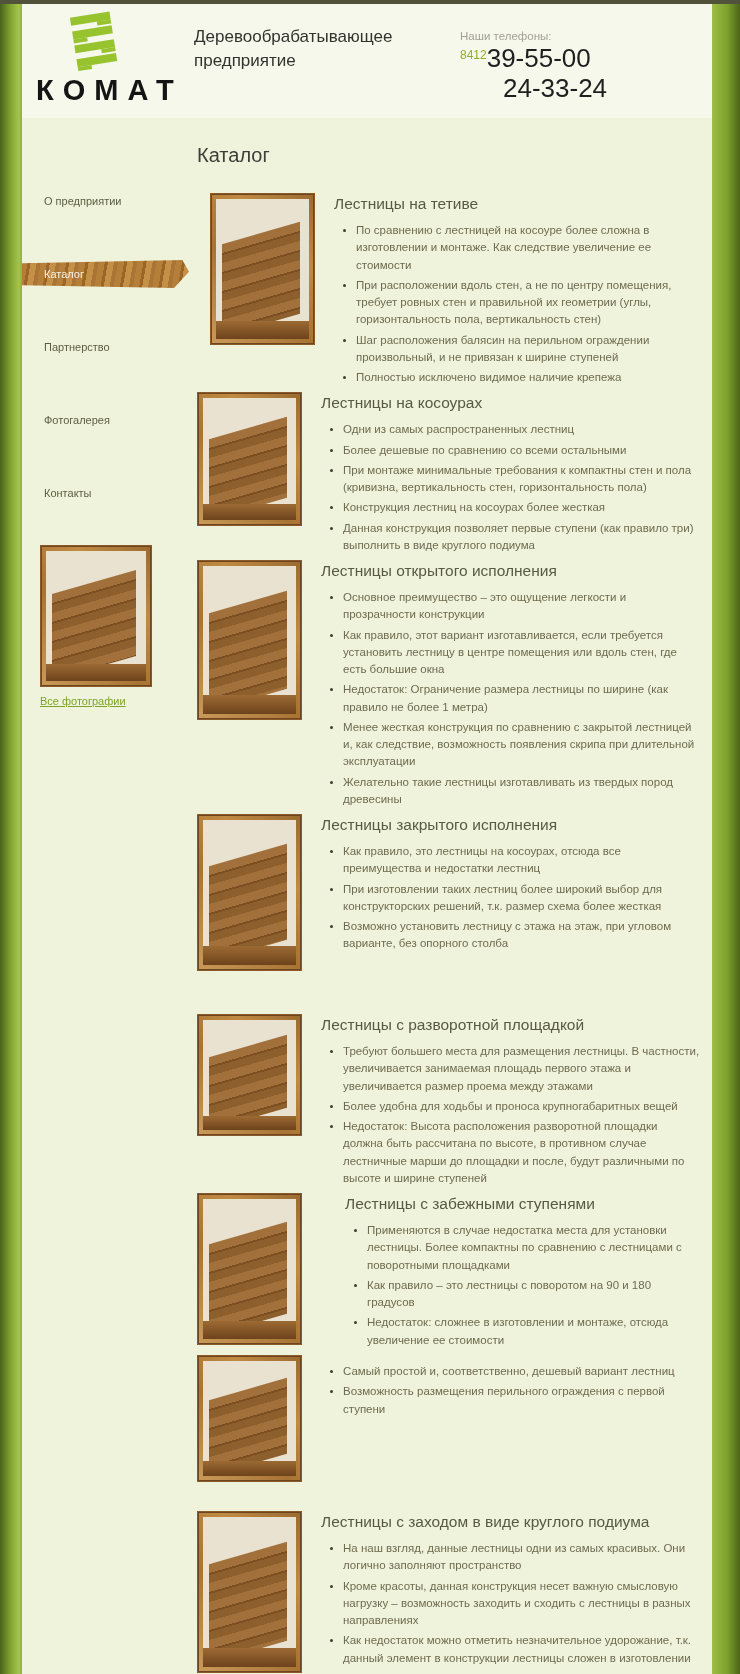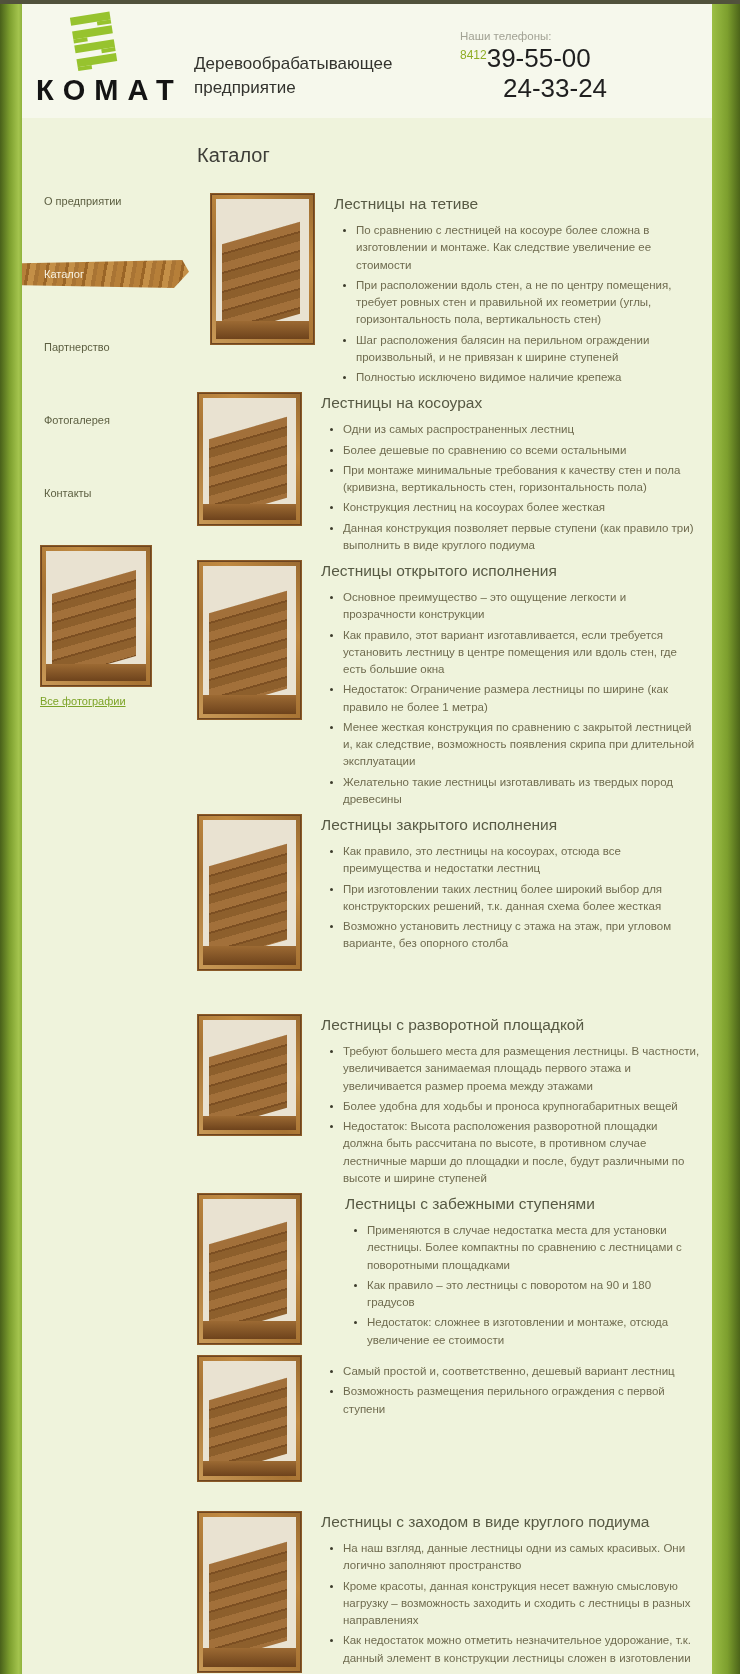--- a/index.html
+++ b/index.html
@@ -9,21 +9,21 @@
   .stripe{position:absolute;top:4px;bottom:0;}
   .stripe-left{left:0;width:22px;background:linear-gradient(90deg,#49611a 0%,#7ea02f 45%,#a4c44e 85%,#8fb23d 100%);}
   .stripe-right{right:0;width:28px;background:linear-gradient(90deg,#9cbf46 0%,#7d9f2e 55%,#4c6419 100%);}
   .inner{position:relative;margin:0 28px 0 22px;}
 
   
   header{position:relative;height:114px;background:#f6f8ec;}
   .logo{position:absolute;left:14px;top:6px;width:150px;cursor:pointer;text-decoration:none;}
   .logo-mark{width:64px;height:64px;margin-left:28px;}
   .logo-text{font-size:29px;font-weight:bold;letter-spacing:9px;color:#141414;line-height:1;margin-top:2px;}
-  .tagline{position:absolute;left:172px;top:48px;font-size:17px;color:#33332e;line-height:1.4;}
+  .tagline{position:absolute;left:172px;top:21px;font-size:17px;color:#33332e;line-height:1.4;}
   .phones{position:absolute;left:438px;top:26px;}
   .phones-label{font-size:11.5px;color:#a2a294;margin-bottom:2px;}
   .phone-row{display:flex;align-items:flex-start;}
   .phone-code{font-size:12px;color:#8fad25;margin-top:4px;}
   .phone-num{font-size:26px;color:#1f1f1f;line-height:1.15;}
   .phone-row.second{margin-left:43px;}
 
   
   .content{display:flex;}
   aside{width:175px;flex:0 0 175px;padding-top:24px;}
@@ -124,21 +124,21 @@
                 </ul>
               </div>
             </div>
             <div class="section" style="min-height: 118px;">
               <div class="section-photo-col"><span class="frame section-frame"><span class="photo" style="display: block; width: 93px; height: 122px;"></span></span></div>
               <div class="section-text">
                 <h2>Лестницы на косоурах</h2>
                 <ul>
                   <li>Одни из самых распространенных лестниц</li>
                   <li>Более дешевые по сравнению со всеми остальными</li>
-                  <li>При монтаже минимальные требования к качеству стен и пола (кривизна, вертикальность стен, горизонтальность пола)</li>
+                  <li>При монтаже минимальные требования к компактны стен и пола (кривизна, вертикальность стен, горизонтальность пола)</li>
                   <li>Конструкция лестниц на косоурах более жесткая</li>
                   <li>Данная конструкция позволяет первые ступени (как правило три) выполнить в виде круглого подиума</li>
                 </ul>
               </div>
             </div>
             <div class="section" style="min-height: 152px;">
               <div class="section-photo-col"><span class="frame section-frame"><span class="photo" style="display: block; width: 93px; height: 148px;"></span></span></div>
               <div class="section-text">
                 <h2>Лестницы открытого исполнения</h2>
                 <ul>
@@ -149,21 +149,21 @@
                   <li>Желательно такие лестницы изготавливать из твердых пород древесины</li>
                 </ul>
               </div>
             </div>
             <div class="section" style="min-height: 200px;">
               <div class="section-photo-col"><span class="frame section-frame"><span class="photo" style="display: block; width: 93px; height: 145px;"></span></span></div>
               <div class="section-text">
                 <h2>Лестницы закрытого исполнения</h2>
                 <ul>
                   <li>Как правило, это лестницы на косоурах, отсюда все преимущества и недостатки лестниц</li>
-                  <li>При изготовлении таких лестниц более широкий выбор для конструкторских решений, т.к. данная схема более жесткая</li>
+                  <li>При изготовлении таких лестниц более широкий выбор для конструкторских решений, т.к. размер схема более жесткая</li>
                   <li>Возможно установить лестницу с этажа на этаж, при угловом варианте, без опорного столба</li>
                 </ul>
               </div>
             </div>
             <div class="section" style="min-height: 134px;">
               <div class="section-photo-col"><span class="frame section-frame"><span class="photo" style="display: block; width: 93px; height: 110px;"></span></span></div>
               <div class="section-text">
                 <h2>Лестницы с разворотной площадкой</h2>
                 <ul>
                   <li>Требуют большего места для размещения лестницы. В частности, увеличивается занимаемая площадь первого этажа и увеличивается размер проема между этажами</li>

